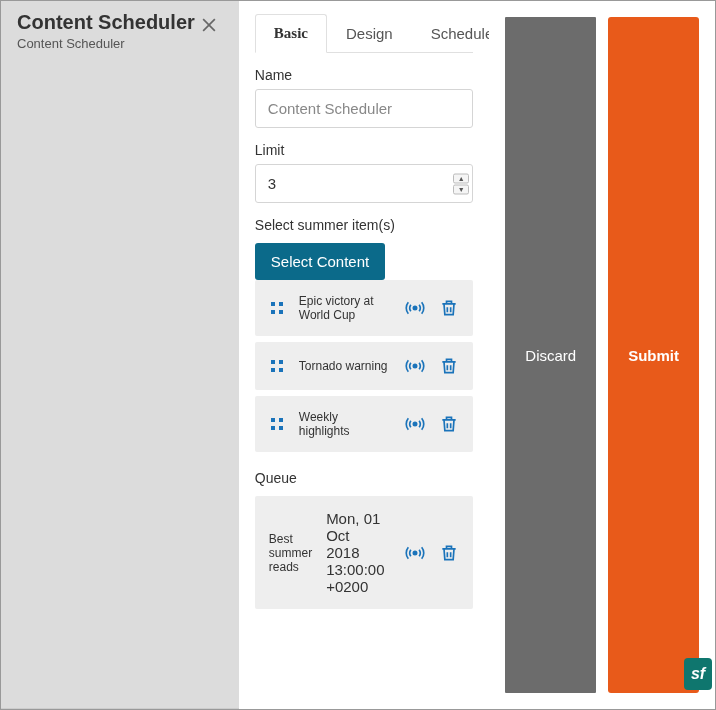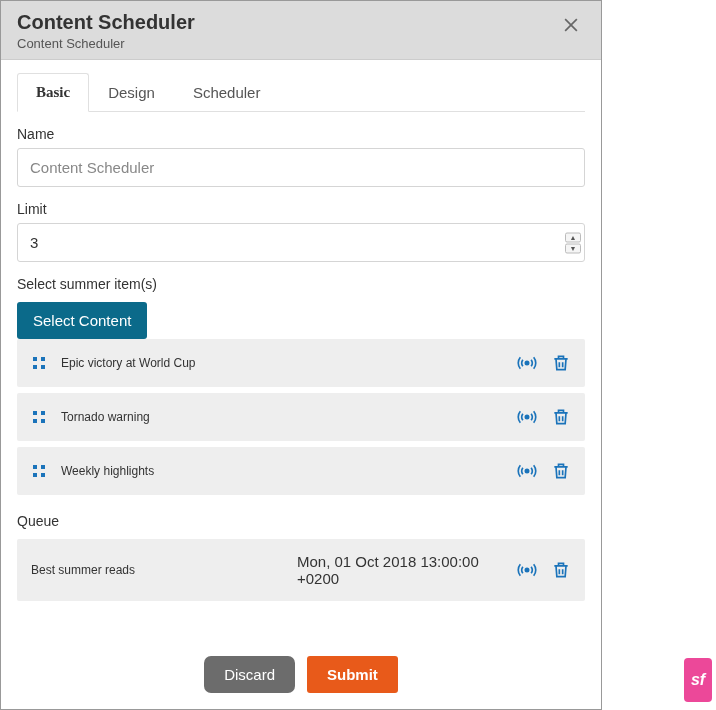--- a/index.html
+++ b/index.html
@@ -1,17 +1,17 @@
 <!DOCTYPE html>
 <html><head>
 <meta charset="utf-8">
 <style>
 * { box-sizing: border-box; margin: 0; padding: 0; }
 body { font-family: -apple-system, BlinkMacSystemFont, "Segoe UI", Arial, sans-serif; background: #fff; width: 716px; height: 710px; overflow: hidden; }
-.dialog { border: 1px solid #999; width: 602px; height: 710px; display: flex; flex-direction: column; }
+.dialog { border: 1px solid #999; width: 716px; height: 710px; display: flex; flex-direction: row; }
 .header { background: #dcdcdc; padding: 10px 16px 8px; display: flex; justify-content: space-between; align-items: flex-start; border-bottom: 1px solid #ccc; }
 .header-titles { display: flex; flex-direction: column; }
 .header-title { font-size: 20px; font-weight: 700; color: #333; }
 .header-subtitle { font-size: 13px; color: #555; margin-top: 2px; }
 .close-btn { cursor: pointer; color: #666; padding: 4px; }
 .close-btn svg { width: 20px; height: 20px; }
 .body { flex: 1; padding: 0 16px 16px; overflow-y: auto; }
 .tabs { display: flex; gap: 0; margin-top: 12px; border-bottom: 1px solid #e0e0e0; }
 .tab { padding: 10px 18px; font-size: 15px; color: #555; cursor: pointer; border: 1px solid transparent; border-bottom: none; position: relative; top: 1px; background: transparent; }
 .tab.active { font-weight: 600; color: #333; border: 1px solid #e0e0e0; border-bottom: 1px solid #fff; background: #fff; border-radius: 3px 3px 0 0; font-family: Liberation Serif, serif; }
@@ -26,23 +26,23 @@
 .section-label { font-size: 14px; color: #333; margin-top: 18px; margin-bottom: 10px; }
 .item-row { background: #eeeeee; padding: 14px 14px; border-radius: 2px; display: flex; align-items: center; gap: 14px; margin-bottom: 6px; }
 .drag-handle { cursor: grab; color: #1a73ba; flex-shrink: 0; }
 .drag-handle svg { width: 16px; height: 16px; display: block; }
 .item-title { flex: 1; font-size: 12px; color: #333; }
 .item-time { font-size: 15px; color: #333; max-width: 200px; margin-right: 6px; }
 .row-actions { display: flex; gap: 14px; align-items: center; flex-shrink: 0; }
 .icon-btn { cursor: pointer; color: #1a73ba; }
 .icon-btn svg { width: 20px; height: 20px; display: block; }
 .footer { padding: 16px; display: flex; justify-content: center; gap: 12px; border-top: 0; }
-.btn-discard { background: #6c6c6c; color: #fff; border: none; padding: 10px 20px; font-size: 15px; border-radius: 7px; cursor: pointer; }
+.btn-discard { background: #6c6c6c; color: #fff; border: none; padding: 10px 20px; font-size: 15px; border-radius: 1px; cursor: pointer; }
 .btn-submit { background: #e85a1a; color: #fff; border: none; padding: 10px 20px; font-size: 15px; font-weight: 600; border-radius: 3px; cursor: pointer; }
-.sf-badge { position: fixed; bottom: 8px; right: 4px; width: 28px; height: 44px; background: #ec4899; border-radius: 4px; display: flex; align-items: center; justify-content: center; color: #fff; font-size: 16px; font-style: italic; font-weight: 700; cursor: pointer; }
+.sf-badge { position: fixed; bottom: 20px; right: 4px; width: 28px; height: 32px; background: #0f766e; border-radius: 4px; display: flex; align-items: center; justify-content: center; color: #fff; font-size: 16px; font-style: italic; font-weight: 700; cursor: pointer; }
 </style>
 </head>
 <body>
 
 <div class="dialog">
   <div class="header">
     <div class="header-titles">
       <div class="header-title">Content Scheduler</div>
       <div class="header-subtitle">Content Scheduler</div>
     </div>

